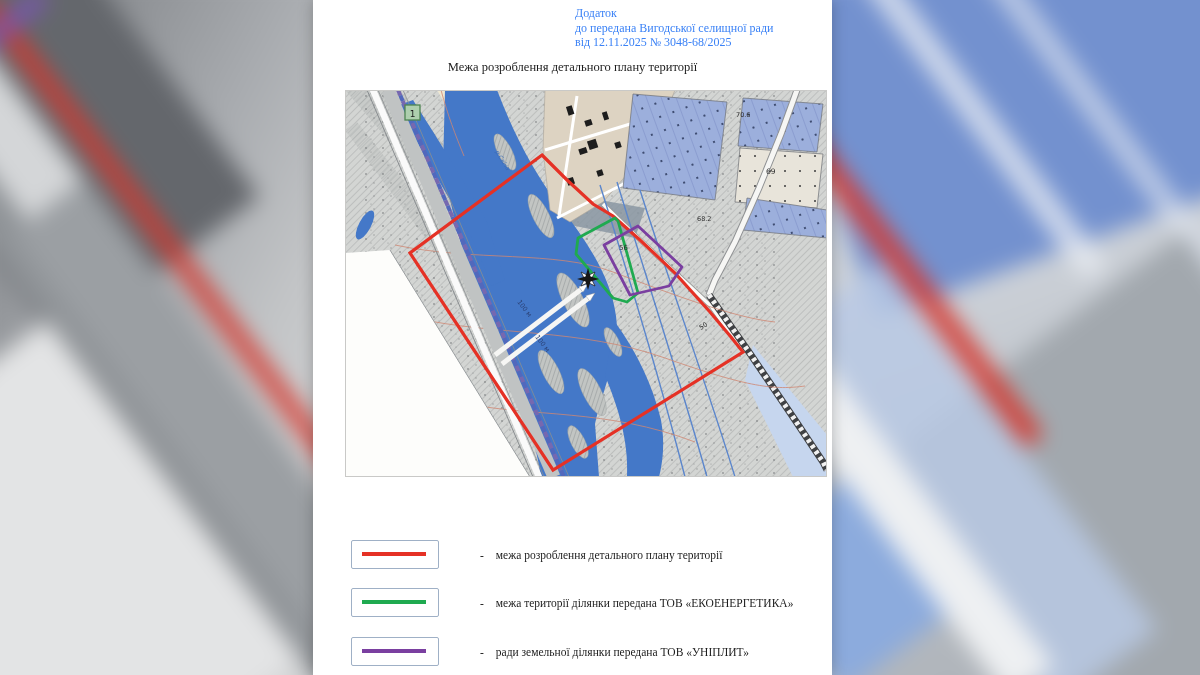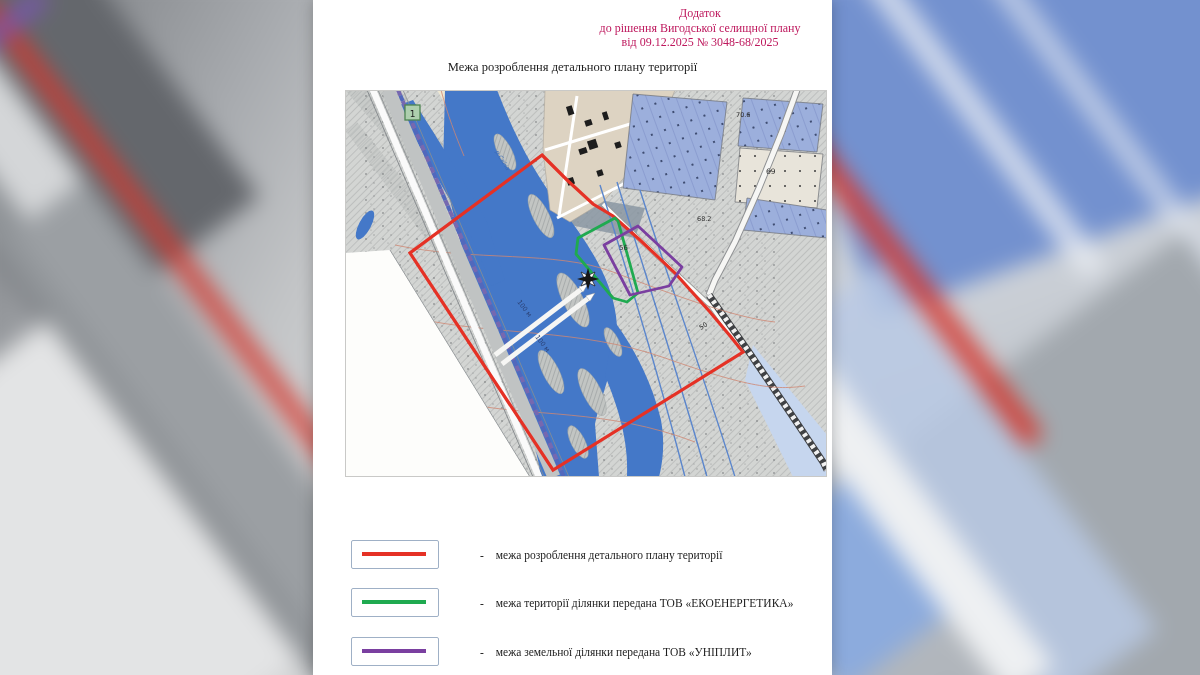--- a/index.html
+++ b/index.html
@@ -28,21 +28,21 @@
   .bgr-bluestripe1{left:150px;top:-80px;width:26px;height:420px;background:#e8ecf2;transform:rotate(-37deg);opacity:.8;}
   .bgr-bluestripe2{left:290px;top:-60px;width:22px;height:420px;background:#dfe6f0;transform:rotate(-37deg);opacity:.7;}
   .bgr-white{left:-20px;top:60px;width:56px;height:720px;background:#eef0f2;transform:rotate(-37deg);}
   .bgr-red{left:55px;top:-20px;width:20px;height:540px;background:#d6362c;transform:rotate(-37deg);}
   .bgr-midblue{left:95px;top:280px;width:130px;height:460px;background:#b9c9e4;transform:rotate(-37deg);opacity:.85;}
   .bgr-gray{left:190px;top:320px;width:360px;height:460px;background:#a2a8ae;transform:rotate(-37deg);}
   .bgr-bottomblue{left:-30px;top:520px;width:150px;height:170px;background:#8cabdd;transform:rotate(-37deg);}
   
   .page{position:absolute;left:313px;top:0;width:519px;height:675px;background:#ffffff;
         box-shadow:0 0 14px rgba(0,0,0,.25);}
-  .doc-header{position:absolute;left:262px;top:6px;width:250px;font-size:12px;line-height:14.5px;color:#be185d;text-align:center;}
+  .doc-header{position:absolute;left:262px;top:6px;width:250px;font-size:12px;line-height:14.5px;color:#3b82f6;}
   .doc-title{position:absolute;left:0;top:60px;width:100%;text-align:center;font-size:12.5px;color:#1c1c1c;}
   .map-wrap{position:absolute;left:32px;top:90px;width:482px;height:387px;}
   
   .legend-row{position:absolute;left:38px;height:27px;display:flex;align-items:center;}
   .lr1{top:541px;}.lr2{top:589px;}.lr3{top:638px;}
   .swatch{width:86px;height:27px;background:#fff;border:1px solid #9fb0c6;border-radius:2px;flex:0 0 auto;}
   .legend-dash{margin-left:41px;font-size:11.5px;color:#1c1c1c;}
   .legend-label{margin-left:12px;font-size:11.5px;color:#1c1c1c;white-space:nowrap;}
   svg text{font-family:"DejaVu Sans","Liberation Sans",sans-serif;}
 </style>
@@ -75,22 +75,22 @@
       <div class="band bgr-bottomblue"></div>
       <div class="band bgr-white"></div>
       <div class="band bgr-red"></div>
     </div>
   </div>
 
   <div class="page">
 
     <div class="doc-header">
       <div>Додаток</div>
-      <div>до рішення Вигодської селищної плану</div>
-      <div>від  09.12.2025 № 3048-68/2025</div>
+      <div>до передана Вигодської селищної ради</div>
+      <div>від  12.11.2025 № 3048-68/2025</div>
     </div>
 
     <div class="doc-title">Межа розроблення детального плану території</div>
 
     <div class="map-wrap">
       <svg width="482" height="387" viewBox="0 0 482 387">
         <defs>
           <pattern id="hat" width="5" height="5" patternUnits="userSpaceOnUse" patternTransform="rotate(45)">
             <rect width="5" height="5" fill="#d3d5d3"></rect>
             <line x1="0" y1="0" x2="0" y2="5" stroke="#a7aaaa" stroke-width="1"></line>
@@ -264,17 +264,17 @@
       <span class="legend-label">межа території ділянки передана ТОВ «ЕКОЕНЕРГЕТИКА»</span>
     </div>
 
     <div class="legend-row lr3">
       <div class="swatch">
         <svg width="84" height="25">
           <line x1="10" y1="13" x2="74" y2="13" stroke-width="4" stroke="#7a3fa0"></line>
         </svg>
       </div>
       <span class="legend-dash">-</span>
-      <span class="legend-label">межа земельної ділянки передана ТОВ «УНІПЛИТ»</span>
+      <span class="legend-label">ради земельної ділянки передана ТОВ «УНІПЛИТ»</span>
     </div>
 
   </div>
 </div>
 
 </body></html>

